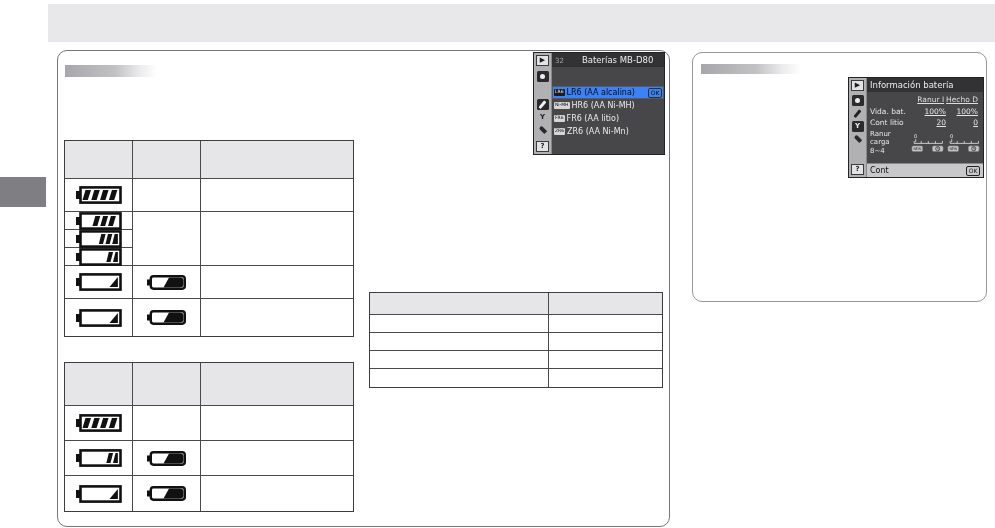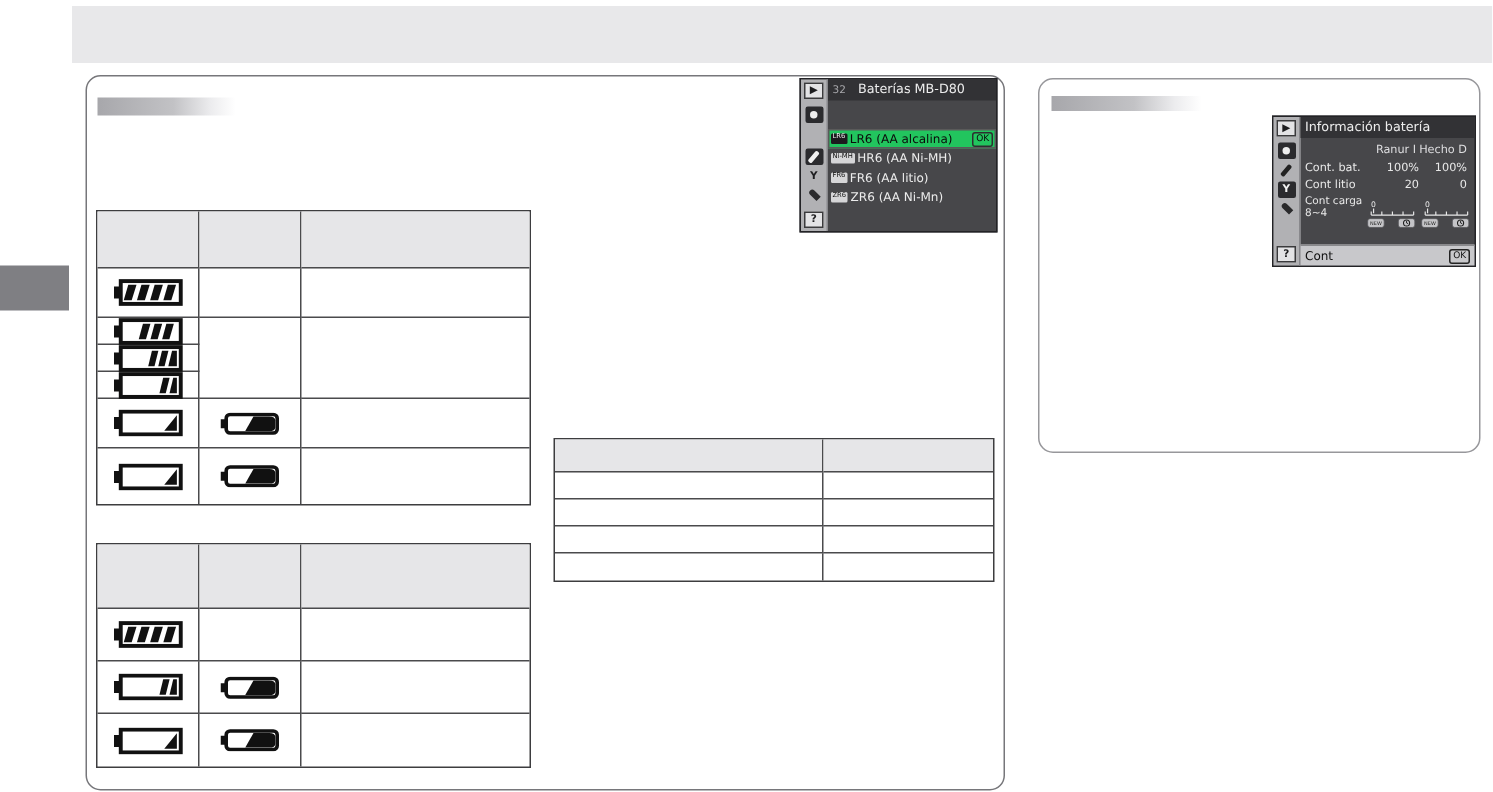--- a/index.html
+++ b/index.html
@@ -35,37 +35,37 @@
   .cam-dot{position:absolute;left:3.5px;top:3px;width:5px;height:5px;border-radius:50%;background:#ededed;}
   .pencil-shape{display:inline-block;width:2.5px;height:9px;background:#222;transform:rotate(40deg);
         border-radius:1px;margin-top:1px;}
   .tab-icon.dark .pencil-shape{background:#f0f0f0;}
   .brush-shape{display:inline-block;width:3.5px;height:8px;background:#2a2a2c;transform:rotate(-45deg);
         border-radius:2px 2px 0 0;margin-top:1px;}
   .lcd-main{flex:1;display:flex;flex-direction:column;min-width:0;}
   .lcd-title{height:14px;flex:none;background:#323235;color:#ededed;font-size:8.5px;line-height:14px;
         padding-left:3px;white-space:nowrap;overflow:hidden;}
   .lcd-body{flex:1;position:relative;}
-  .menu-number{color:#a8a8ac;font-size:7px;margin-right:8px;}
+  .menu-number{color:#a8a8ac;font-size:7px;margin-right:18px;}
 
   
   .menu-items{position:absolute;left:0;right:0;top:19px;}
   .menu-item{height:13px;display:flex;align-items:center;padding:0 2px;color:#ececec;
         font-size:8px;white-space:nowrap;overflow:hidden;}
-  .menu-item.selected{background:#22c55e;color:#0b0b0b;box-shadow:inset 0 0 0 1px #5a5a5a;}
+  .menu-item.selected{background:#3b82f6;color:#0b0b0b;box-shadow:inset 0 0 0 1px #5a5a5a;}
   .bat-badge{display:inline-block;font-size:4.5px;line-height:6.5px;padding:0 1px;margin-right:2px;
         background:#d5d5d7;color:#101010;border-radius:1px;flex:none;}
   .menu-item.selected .bat-badge{background:#1c1c1e;color:#f0f0f0;}
   .ok-chip{margin-left:auto;font-size:6px;line-height:8px;border:1px solid #2e2e30;border-radius:2px;
         padding:0 1.5px;flex:none;}
 
   
   .bi-row{display:grid;grid-template-columns:46px 1fr 1fr;font-size:7.5px;color:#e8e8e8;
         padding:0 3px;line-height:11.5px;white-space:nowrap;}
-  .bi-row .v{text-align:right;padding-right:2px;}
+  .bi-row .v{text-align:right;padding-right:2px;text-decoration:underline;}
   .bi-hdr{color:#dedee0;}
   .charge-block{display:flex;padding:1px 3px 0 3px;color:#e8e8e8;}
   .charge-label{width:41px;font-size:7px;line-height:8.5px;flex:none;}
   .lcd-footer{height:13px;flex:none;background:#c8c8cb;color:#111;font-size:8px;line-height:12px;
         padding:0 3px;display:flex;align-items:center;border-top:1px solid #89898c;}
   .lcd-footer .ok-chip{border-color:#222;}
 
   .icon-slot svg{display:block;}
 </style>
 </head>
@@ -278,32 +278,32 @@
     </div>
     <div class="lcd-main">
       <div class="lcd-title">Información batería</div>
       <div class="lcd-body">
         <div class="bi-row bi-hdr" style="margin-top:2px">
           <span></span>
           <span class="v">Ranur I</span>
           <span class="v">Hecho D</span>
         </div>
         <div class="bi-row">
-          <span>Cont. bat.</span>
+          <span>Vida. bat.</span>
           <span class="v">100%</span>
           <span class="v">100%</span>
         </div>
         <div class="bi-row">
           <span>Cont litio</span>
           <span class="v">20</span>
           <span class="v">0</span>
         </div>
         <div class="charge-block">
           <div class="charge-label">
-            <div>Cont carga</div>
+            <div>Ranur carga</div>
             <div>8~4</div>
           </div>
           <svg width="42" height="26" viewBox="0 0 42 26">
             <text x="6" y="6.5" font-size="6.5" fill="#e8e8e8" text-anchor="middle">0</text>
             <line x1="6" y1="8" x2="6" y2="12" stroke="#e8e8e8" stroke-width="1"></line>
             <line x1="4" y1="13.5" x2="40" y2="13.5" stroke="#e8e8e8" stroke-width="1"></line>
             <line x1="4" y1="10.5" x2="4" y2="13.5" stroke="#e8e8e8" stroke-width="1"></line>
             <line x1="13" y1="10.5" x2="13" y2="13.5" stroke="#e8e8e8" stroke-width="1"></line>
             <line x1="22" y1="10.5" x2="22" y2="13.5" stroke="#e8e8e8" stroke-width="1"></line>
             <line x1="31" y1="10.5" x2="31" y2="13.5" stroke="#e8e8e8" stroke-width="1"></line>

